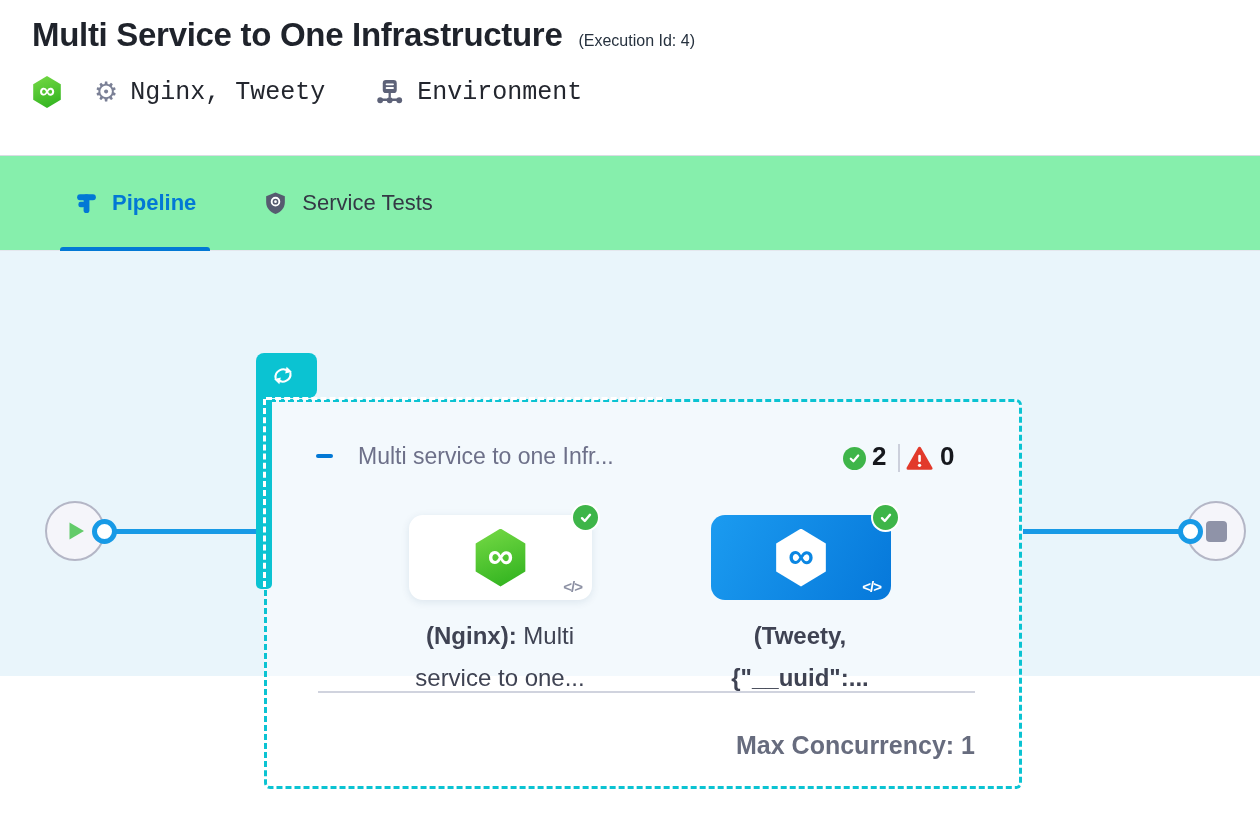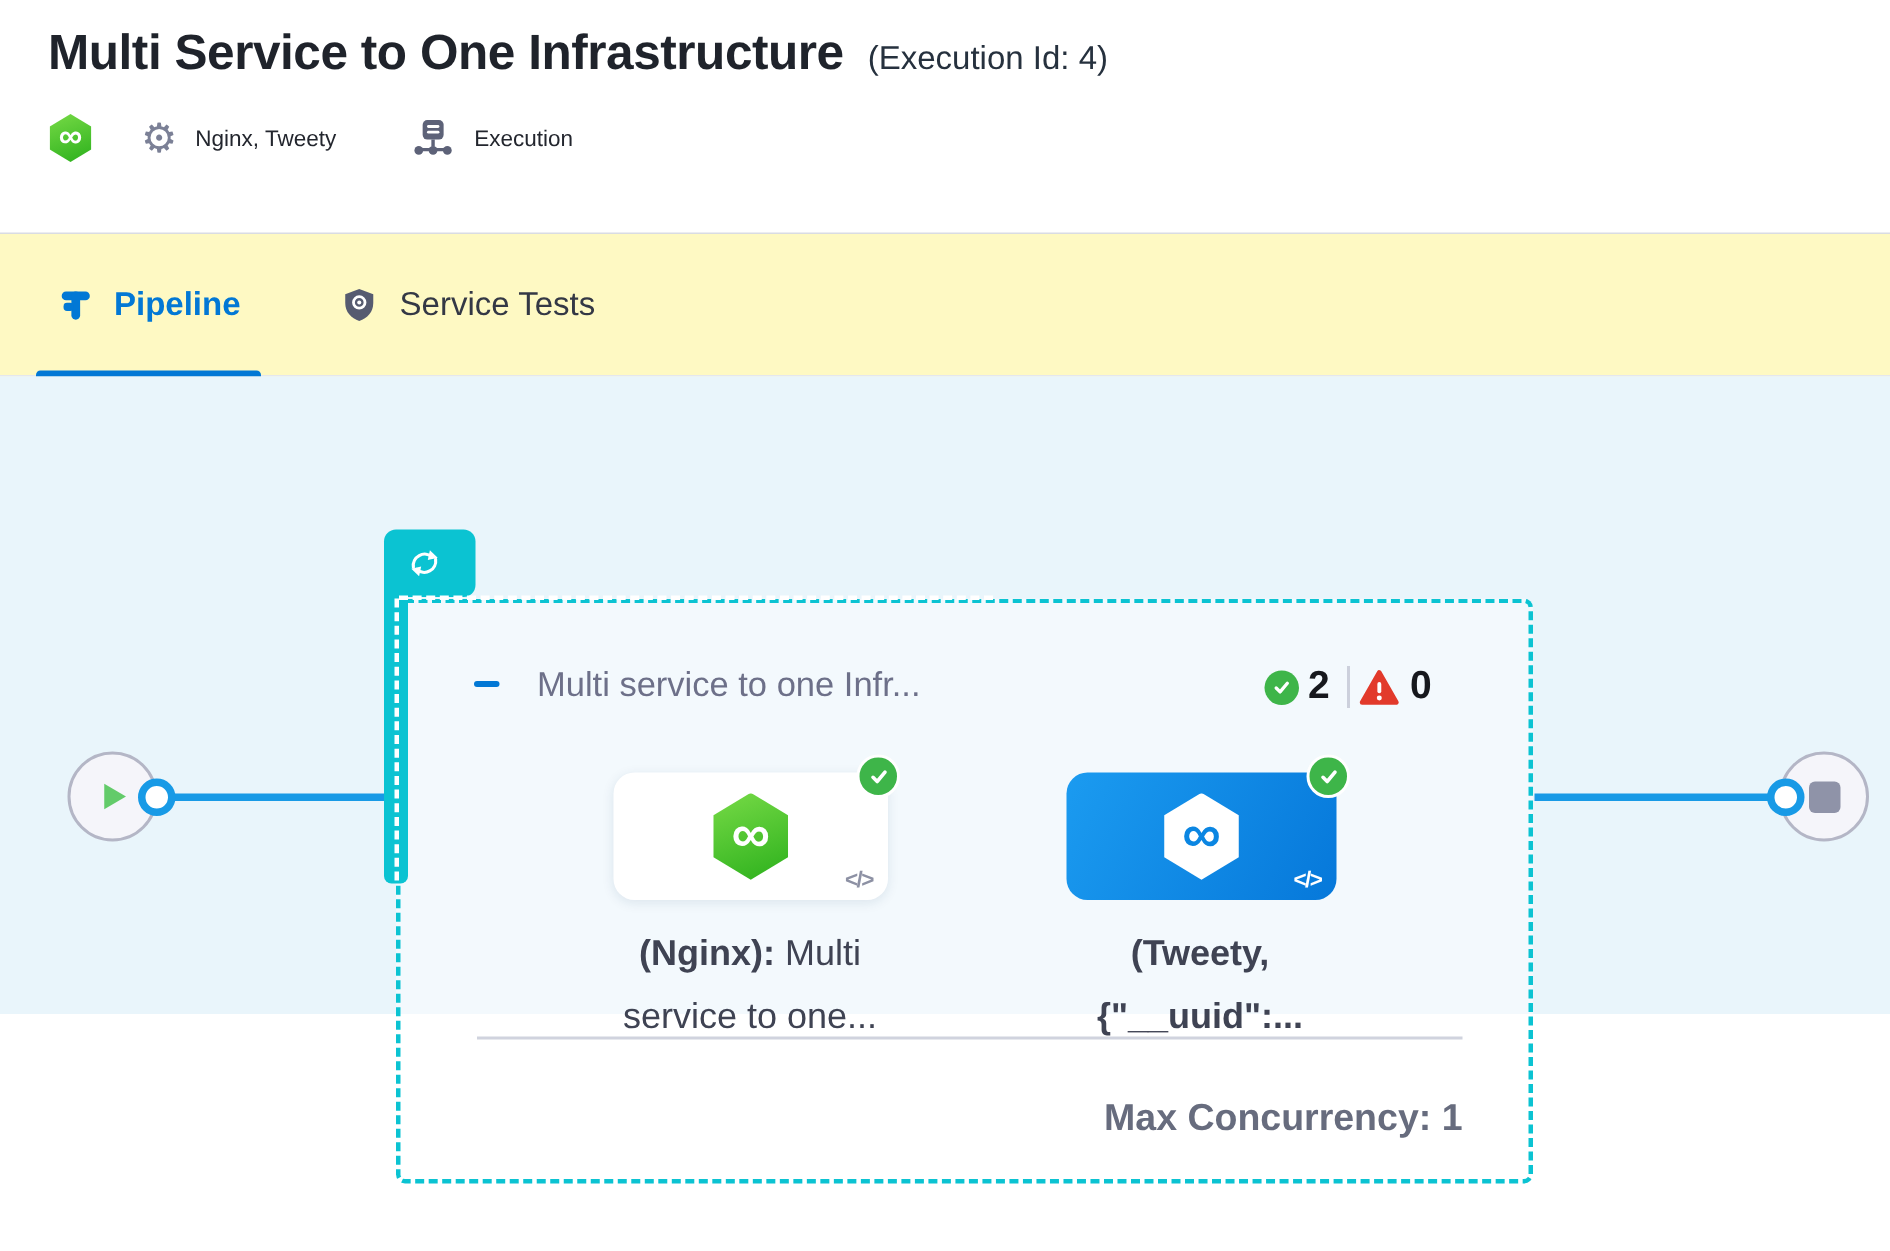--- a/index.html
+++ b/index.html
@@ -7,37 +7,37 @@
   body {
     font-family:"Liberation Sans", sans-serif;
     background:#fff; color:#22262e; overflow:hidden;
   }
   .page { width:1260px; height:676px; display:flex; flex-direction:column; }
 
   
   .header { background:#fff; height:156px; border-bottom:1px solid #d9dce3; padding:16px 0 0 32px; }
   .title-row { display:flex; align-items:baseline; }
   .page-title { font-size:33px; font-weight:700; color:#1f232b; letter-spacing:-0.3px; }
-  .exec-id { font-size:22px; font-weight:400; color:#26313e; margin-left:16px; }
+  .exec-id { font-size:16px; font-weight:400; color:#26313e; margin-left:16px; }
   .meta-row { display:flex; align-items:center; margin-top:21px; height:34px; }
   .hex {
     width:30px; height:32px; display:flex; align-items:center; justify-content:center;
     clip-path:polygon(50% 0%, 96% 26%, 96% 74%, 50% 100%, 4% 74%, 4% 26%);
     background:linear-gradient(160deg,#73d844 5%,#2fb21e 95%);
     color:#fff; font-weight:700;
   }
   .hex span { font-size:22px; line-height:1; transform:translateY(-1px); }
   .meta-logo { margin-right:32px; }
   .gear { font-size:27px; color:#7b8096; margin-right:12px; line-height:1; }
-  .meta-text { font-size:15px; color:#23262e; }
+  .meta-text { font-size:25px; color:#23262e;font-family:Liberation Mono, monospace; }
   .meta-services { margin-right:50px; }
   .infra-svg { margin-right:13px; }
 
   
-  .tabbar { background:#fef9c3; height:95px; display:flex; align-items:center; padding-left:24px; gap:38px; border-bottom:1px solid #e4e7ee; }
+  .tabbar { background:#86efac; height:95px; display:flex; align-items:center; padding-left:60px; gap:38px; border-bottom:1px solid #e4e7ee; }
   .tab { position:relative; height:95px; display:flex; align-items:center; gap:13px; padding:0 14px; cursor:pointer; }
   .tab-label { font-size:22px; font-weight:500; color:#343845; }
   .tab.active .tab-label { color:#0278d5; font-weight:700; }
   .tab.active::after { content:""; position:absolute; left:0; right:0; bottom:0; height:4px; background:#0278d5; border-radius:3px 3px 0 0; }
 
   
   .canvas { position:relative; flex:1; background:#e9f5fb; }
 
   .node-circle { position:absolute; width:60px; height:60px; border-radius:50%;
     background:#f5f5fa; border:2px solid #b4b6c6; display:flex; align-items:center; justify-content:center; z-index:2; }
@@ -109,21 +109,21 @@
       <span class="meta-text meta-services">Nginx, Tweety</span>
       <svg class="infra-svg" width="29" height="29" viewBox="0 0 28 28">
         <rect x="7.5" y="2" width="13.5" height="12.5" rx="3" fill="#5d6278"></rect>
         <rect x="10.3" y="5.2" width="8" height="1.9" rx=".95" fill="#fff"></rect>
         <rect x="10.3" y="8.8" width="8" height="1.9" rx=".95" fill="#fff"></rect>
         <path d="M14.2 14.5 v4.5 M5 21 h18.4" stroke="#5d6278" stroke-width="2.2" fill="none"></path>
         <circle cx="5" cy="21.5" r="2.8" fill="#5d6278"></circle>
         <circle cx="14.2" cy="21.5" r="2.8" fill="#5d6278"></circle>
         <circle cx="23.4" cy="21.5" r="2.8" fill="#5d6278"></circle>
       </svg>
-      <span class="meta-text">Execution</span>
+      <span class="meta-text">Environment</span>
     </div>
   </div>
 
   <div class="tabbar">
     <div class="tab active">
       <svg width="25" height="25" viewBox="0 0 24 24">
         <g fill="#0278d5">
           <rect x="3" y="3.2" width="18" height="5.6" rx="2.8"></rect>
           <rect x="9.2" y="3.2" width="5.6" height="18" rx="2.8"></rect>
           <rect x="4.2" y="10.4" width="6.4" height="5.2" rx="2.2"></rect>

